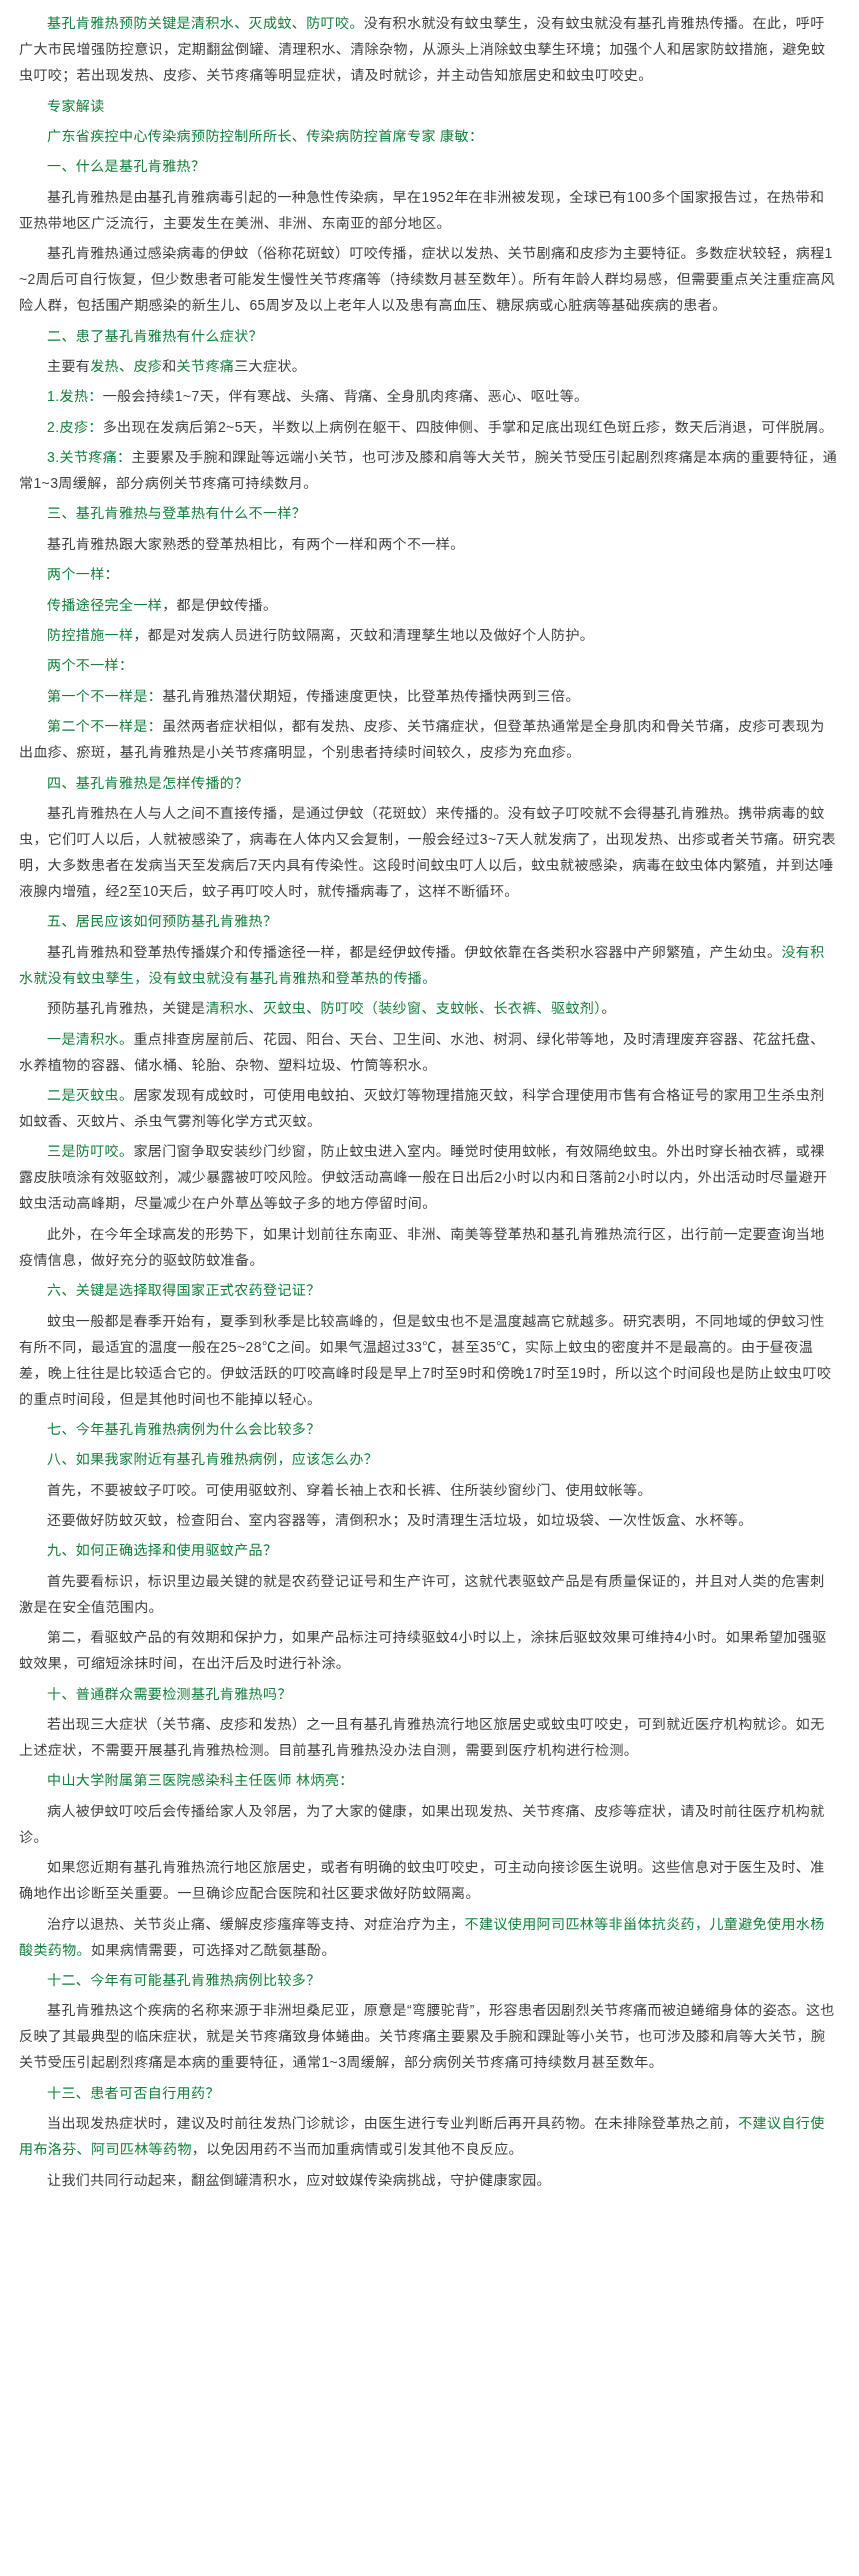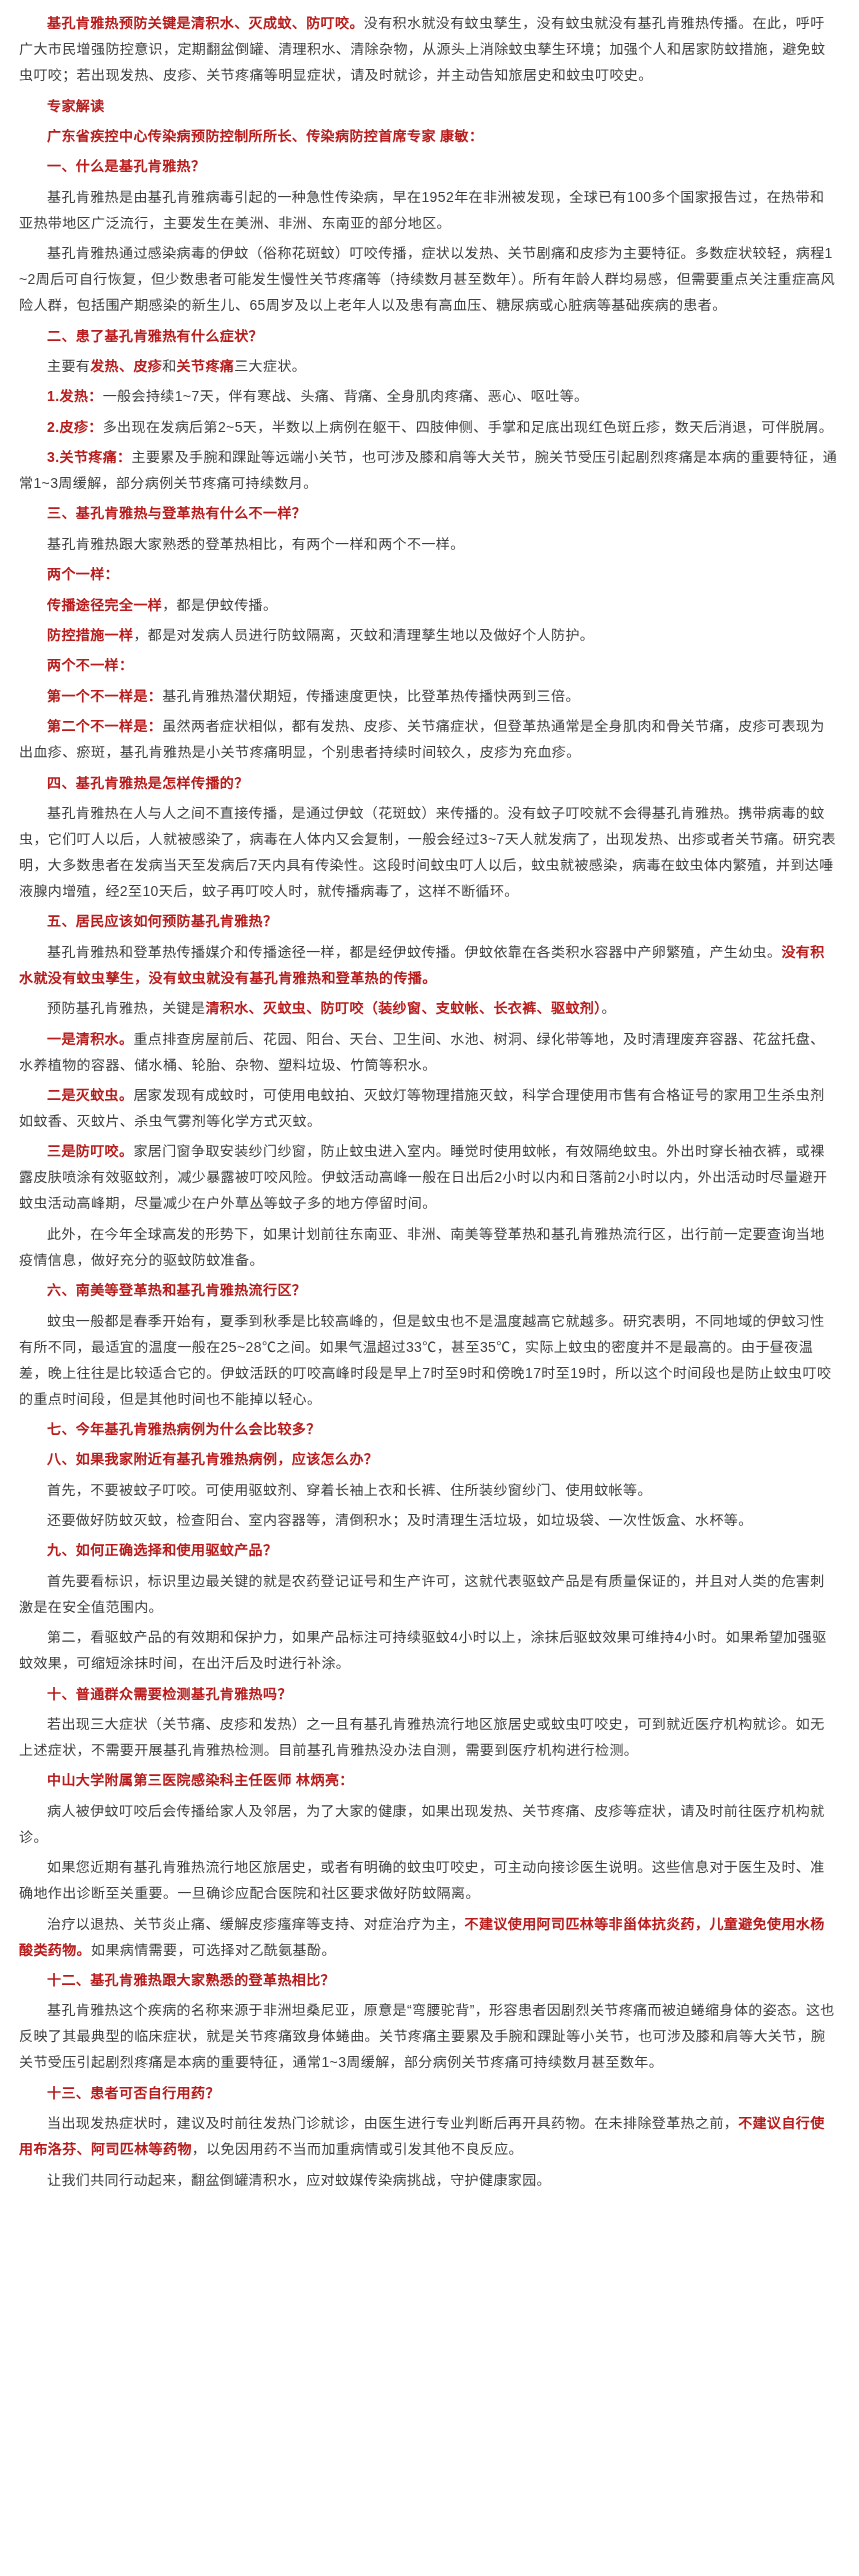--- a/index.html
+++ b/index.html
@@ -18,21 +18,21 @@
     color: #3e3e3e;
     letter-spacing: 0.4px;
   }
   .doc p {
     margin: 4.4px 0;
     text-indent: 2em;
     font-weight: 400;
     word-break: break-all;
   }
   .doc p.h { font-weight: 700; color: #333333; }
-  .doc span.b { font-weight: 700; color: #b91c1c; }
+  .doc span.b { font-weight: 400; color: #15803d; }
 </style>
 </head>
 <body>
 
 <div class="doc">
     <p><span class="b">基孔肯雅热预防关键是清积水、灭成蚊、防叮咬。</span><span>没有积水就没有蚊虫孳生，没有蚊虫就没有基孔肯雅热传播。在此，呼吁广大市民增强防控意识，定期翻盆倒罐、清理积水、清除杂物，从源头上消除蚊虫孳生环境；加强个人和居家防蚊措施，避免蚊虫叮咬；若出现发热、皮疹、关节疼痛等明显症状，请及时就诊，并主动告知旅居史和蚊虫叮咬史。</span></p>
     <p class="h"><span class="b">专家解读</span></p>
     <p class="h"><span class="b">广东省疾控中心传染病预防控制所所长、传染病防控首席专家 康敏：</span></p>
     <p class="h"><span class="b">一、什么是基孔肯雅热？</span></p>
     <p><span>基孔肯雅热是由基孔肯雅病毒引起的一种急性传染病，早在1952年在非洲被发现，全球已有100多个国家报告过，在热带和亚热带地区广泛流行，主要发生在美洲、非洲、东南亚的部分地区。</span></p>
@@ -52,34 +52,34 @@
     <p><span class="b">第二个不一样是：</span><span>虽然两者症状相似，都有发热、皮疹、关节痛症状，但登革热通常是全身肌肉和骨关节痛，皮疹可表现为出血疹、瘀斑，基孔肯雅热是小关节疼痛明显，个别患者持续时间较久，皮疹为充血疹。</span></p>
     <p class="h"><span class="b">四、基孔肯雅热是怎样传播的？</span></p>
     <p><span>基孔肯雅热在人与人之间不直接传播，是通过伊蚊（花斑蚊）来传播的。没有蚊子叮咬就不会得基孔肯雅热。携带病毒的蚊虫，它们叮人以后，人就被感染了，病毒在人体内又会复制，一般会经过3~7天人就发病了，出现发热、出疹或者关节痛。研究表明，大多数患者在发病当天至发病后7天内具有传染性。这段时间蚊虫叮人以后，蚊虫就被感染，病毒在蚊虫体内繁殖，并到达唾液腺内增殖，经2至10天后，蚊子再叮咬人时，就传播病毒了，这样不断循环。</span></p>
     <p class="h"><span class="b">五、居民应该如何预防基孔肯雅热？</span></p>
     <p><span>基孔肯雅热和登革热传播媒介和传播途径一样，都是经伊蚊传播。伊蚊依靠在各类积水容器中产卵繁殖，产生幼虫。</span><span class="b">没有积水就没有蚊虫孳生，没有蚊虫就没有基孔肯雅热和登革热的传播。</span></p>
     <p><span>预防基孔肯雅热，关键是</span><span class="b">清积水、灭蚊虫、防叮咬（装纱窗、支蚊帐、长衣裤、驱蚊剂）</span><span>。</span></p>
     <p><span class="b">一是清积水。</span><span>重点排查房屋前后、花园、阳台、天台、卫生间、水池、树洞、绿化带等地，及时清理废弃容器、花盆托盘、水养植物的容器、储水桶、轮胎、杂物、塑料垃圾、竹筒等积水。</span></p>
     <p><span class="b">二是灭蚊虫。</span><span>居家发现有成蚊时，可使用电蚊拍、灭蚊灯等物理措施灭蚊，科学合理使用市售有合格证号的家用卫生杀虫剂如蚊香、灭蚊片、杀虫气雾剂等化学方式灭蚊。</span></p>
     <p><span class="b">三是防叮咬。</span><span>家居门窗争取安装纱门纱窗，防止蚊虫进入室内。睡觉时使用蚊帐，有效隔绝蚊虫。外出时穿长袖衣裤，或裸露皮肤喷涂有效驱蚊剂，减少暴露被叮咬风险。伊蚊活动高峰一般在日出后2小时以内和日落前2小时以内，外出活动时尽量避开蚊虫活动高峰期，尽量减少在户外草丛等蚊子多的地方停留时间。</span></p>
     <p><span>此外，在今年全球高发的形势下，如果计划前往东南亚、非洲、南美等登革热和基孔肯雅热流行区，出行前一定要查询当地疫情信息，做好充分的驱蚊防蚊准备。</span></p>
-    <p class="h"><span class="b">六、南美等登革热和基孔肯雅热流行区？</span></p>
+    <p class="h"><span class="b">六、关键是选择取得国家正式农药登记证？</span></p>
     <p><span>蚊虫一般都是春季开始有，夏季到秋季是比较高峰的，但是蚊虫也不是温度越高它就越多。研究表明，不同地域的伊蚊习性有所不同，最适宜的温度一般在25~28℃之间。如果气温超过33℃，甚至35℃，实际上蚊虫的密度并不是最高的。由于昼夜温差，晚上往往是比较适合它的。伊蚊活跃的叮咬高峰时段是早上7时至9时和傍晚17时至19时，所以这个时间段也是防止蚊虫叮咬的重点时间段，但是其他时间也不能掉以轻心。</span></p>
     <p class="h"><span class="b">七、今年基孔肯雅热病例为什么会比较多？</span></p>
     <p class="h"><span class="b">八、如果我家附近有基孔肯雅热病例，应该怎么办？</span></p>
     <p><span>首先，不要被蚊子叮咬。可使用驱蚊剂、穿着长袖上衣和长裤、住所装纱窗纱门、使用蚊帐等。</span></p>
     <p><span>还要做好防蚊灭蚊，检查阳台、室内容器等，清倒积水；及时清理生活垃圾，如垃圾袋、一次性饭盒、水杯等。</span></p>
     <p class="h"><span class="b">九、如何正确选择和使用驱蚊产品？</span></p>
     <p><span>首先要看标识，标识里边最关键的就是农药登记证号和生产许可，这就代表驱蚊产品是有质量保证的，并且对人类的危害刺激是在安全值范围内。</span></p>
     <p><span>第二，看驱蚊产品的有效期和保护力，如果产品标注可持续驱蚊4小时以上，涂抹后驱蚊效果可维持4小时。如果希望加强驱蚊效果，可缩短涂抹时间，在出汗后及时进行补涂。</span></p>
     <p class="h"><span class="b">十、普通群众需要检测基孔肯雅热吗？</span></p>
     <p><span>若出现三大症状（关节痛、皮疹和发热）之一且有基孔肯雅热流行地区旅居史或蚊虫叮咬史，可到就近医疗机构就诊。如无上述症状，不需要开展基孔肯雅热检测。目前基孔肯雅热没办法自测，需要到医疗机构进行检测。</span></p>
     <p class="h"><span class="b">中山大学附属第三医院感染科主任医师 林炳亮：</span></p>
     <p><span>病人被伊蚊叮咬后会传播给家人及邻居，为了大家的健康，如果出现发热、关节疼痛、皮疹等症状，请及时前往医疗机构就诊。</span></p>
     <p><span>如果您近期有基孔肯雅热流行地区旅居史，或者有明确的蚊虫叮咬史，可主动向接诊医生说明。这些信息对于医生及时、准确地作出诊断至关重要。一旦确诊应配合医院和社区要求做好防蚊隔离。</span></p>
     <p><span>治疗以退热、关节炎止痛、缓解皮疹瘙痒等支持、对症治疗为主，</span><span class="b">不建议使用阿司匹林等非甾体抗炎药，儿童避免使用水杨酸类药物。</span><span>如果病情需要，可选择对乙酰氨基酚。</span></p>
-    <p class="h"><span class="b">十二、基孔肯雅热跟大家熟悉的登革热相比？</span></p>
+    <p class="h"><span class="b">十二、今年有可能基孔肯雅热病例比较多？</span></p>
     <p><span>基孔肯雅热这个疾病的名称来源于非洲坦桑尼亚，原意是“弯腰驼背”，形容患者因剧烈关节疼痛而被迫蜷缩身体的姿态。这也反映了其最典型的临床症状，就是关节疼痛致身体蜷曲。关节疼痛主要累及手腕和踝趾等小关节，也可涉及膝和肩等大关节，腕关节受压引起剧烈疼痛是本病的重要特征，通常1~3周缓解，部分病例关节疼痛可持续数月甚至数年。</span></p>
     <p class="h"><span class="b">十三、患者可否自行用药？</span></p>
     <p><span>当出现发热症状时，建议及时前往发热门诊就诊，由医生进行专业判断后再开具药物。在未排除登革热之前，</span><span class="b">不建议自行使用布洛芬、阿司匹林等药物</span><span>，以免因用药不当而加重病情或引发其他不良反应。</span></p>
     <p><span>让我们共同行动起来，翻盆倒罐清积水，应对蚊媒传染病挑战，守护健康家园。</span></p>
   </div>
 
 
 </body></html>

